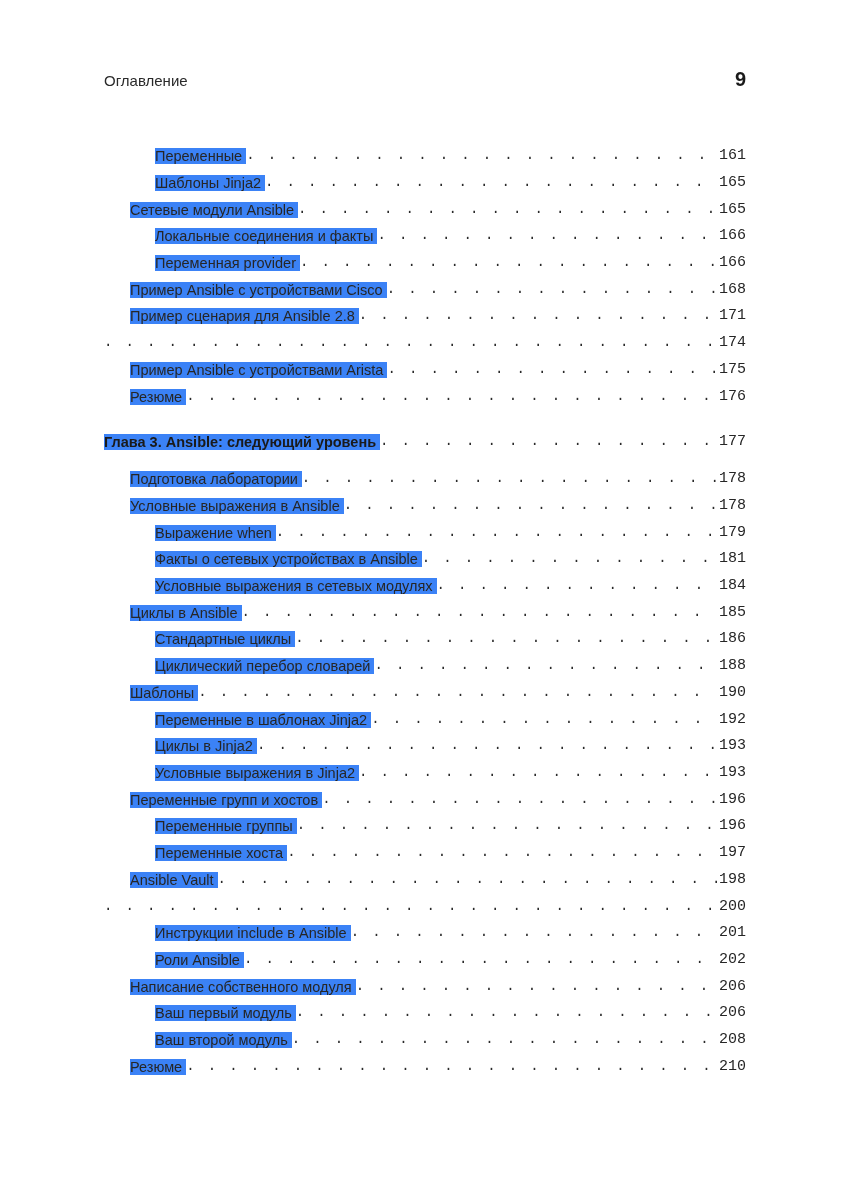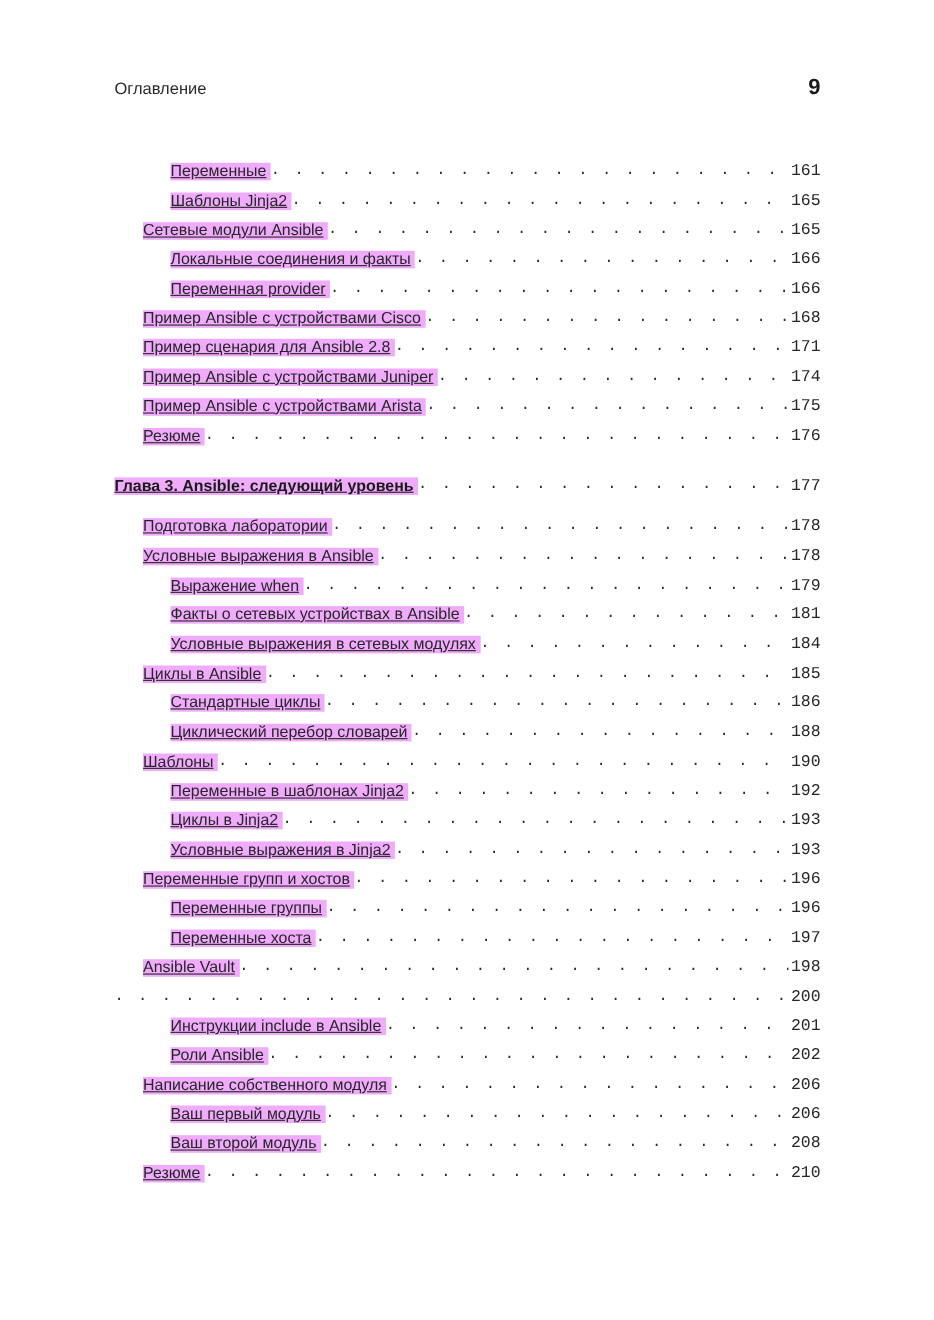--- a/index.html
+++ b/index.html
@@ -2,21 +2,21 @@
 <html><head>
 <meta charset="utf-8">
 <style>
   html, body { margin:0; padding:0; background:#ffffff; }
   body { width:849px; height:1200px; position:relative; overflow:hidden; color:#1e1e1e; }
   .running-head { position:absolute; left:104px; top:70px; width:642px; height:22px; }
   .rh-title { position:absolute; left:0; top:2px; font-family:"Liberation Sans", sans-serif; font-size:15px; color:#2a2a2a;text-align:center; }
   .rh-page { position:absolute; right:0; top:-2px; font-family:"Liberation Sans", sans-serif; font-size:20px; font-weight:bold; color:#1a1a1a; }
   .toc { position:absolute; left:104px; top:0; width:642px; }
   .row { position:absolute; left:0; width:642px; height:22px; display:flex; align-items:flex-end; }
-  .row .label { font-family:"Liberation Sans", sans-serif; font-size:14.5px; color:#262626; white-space:nowrap; padding-right:4px; background:#f0abfc;text-decoration:underline; }
+  .row .label { font-family:"Liberation Sans", sans-serif; font-size:14.5px; color:#262626; white-space:nowrap; padding-right:4px; background:#3b82f6; }
   .row.chapter .label { font-weight:bold; color:#1a1a1a; }
   .row .leader { flex:1; overflow:hidden; white-space:nowrap; font-family:"Liberation Mono", monospace; font-size:14px; letter-spacing:2.35px; color:#2a2a2a; line-height:18px; }
   .row .leader::before { content:". . . . . . . . . . . . . . . . . . . . . . . . . . . . . . . . . . . . . . . . . . . . . . . . . . . . . . . . . . . . . . . . . . . . . . . . . . . . . . . . . . . . . . . . . . ."; }
   .row .num { font-family:"Liberation Mono", monospace; font-size:15px; color:#262626; padding-left:2px; background:#fff; }
   .lvl0 .label { margin-left:0; }
   .lvl1 .label { margin-left:26px; }
   .lvl2 .label { margin-left:51px; }
 </style>
 </head>
 <body>
@@ -56,21 +56,20 @@
       <span class="label">Пример Ansible с устройствами Cisco</span>
       <span class="leader"></span>
       <span class="num">168</span>
     </div>
   <div class="row lvl1" style="top:302px">
       <span class="label">Пример сценария для Ansible 2.8</span>
       <span class="leader"></span>
       <span class="num">171</span>
     </div>
   <div class="row lvl1" style="top:329px">
-      <span class="label">Пример Ansible с устройствами Juniper</span>
       <span class="leader"></span>
       <span class="num">174</span>
     </div>
   <div class="row lvl1" style="top:356px">
       <span class="label">Пример Ansible с устройствами Arista</span>
       <span class="leader"></span>
       <span class="num">175</span>
     </div>
   <div class="row lvl1" style="top:383px">
       <span class="label">Резюме</span>

